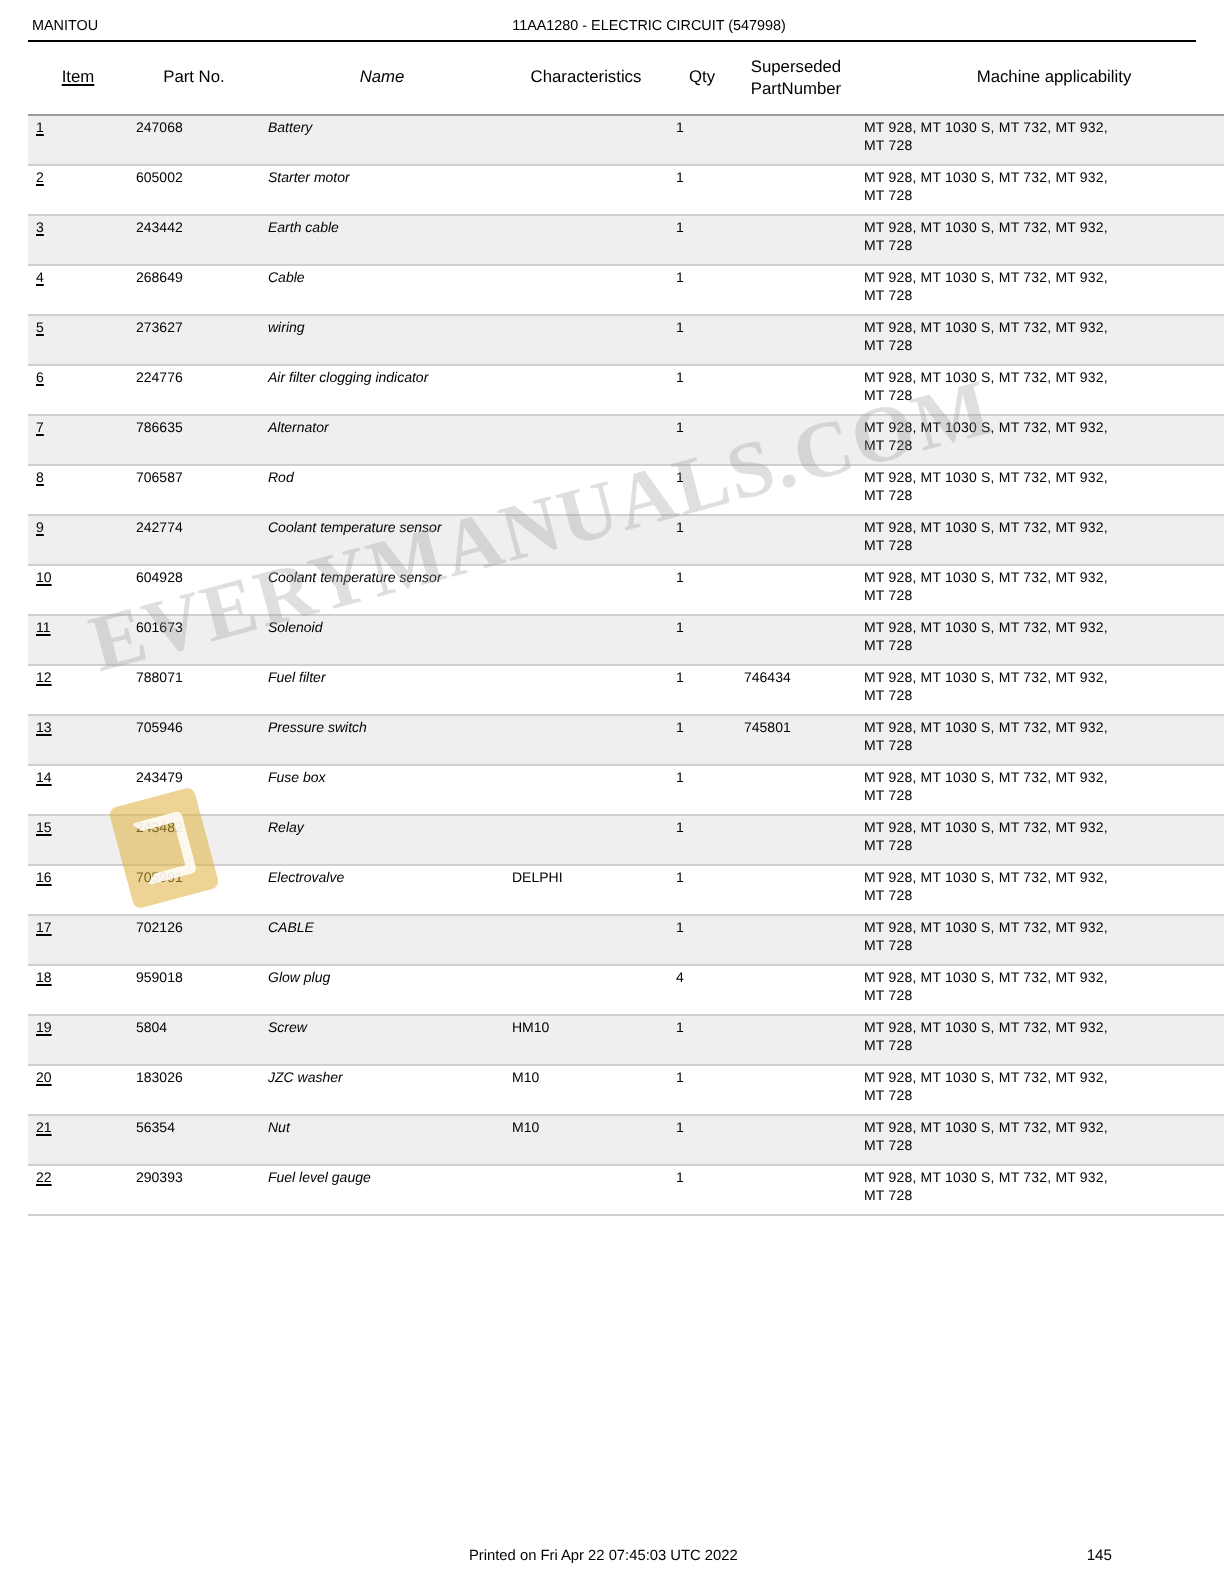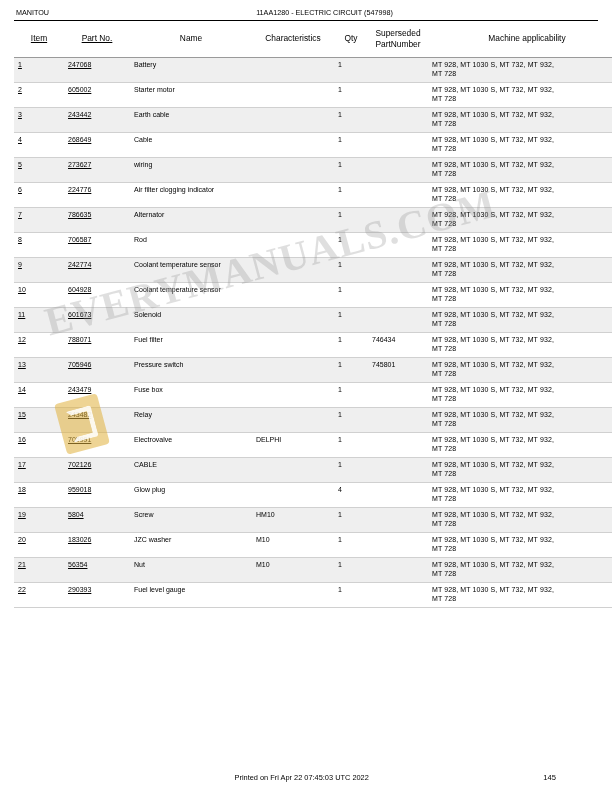--- a/index.html
+++ b/index.html
@@ -76,22 +76,22 @@
     height: 18px;
     border-left: none;
     border-right: none;
     border-top: none;
     border-bottom: 1px solid #d0d0d0;
   }
   table.parts tbody tr.alt td {
     background: #efefef;
   }
   .col-item { width: 46px; text-align: left; padding-left: 8px; text-decoration: underline; }
-  .col-part { width: 62px; text-align: left; padding-left: 6px; text-decoration: underline;}
-  .col-name { width: 118px; }
+  .col-part { width: 62px; text-align: left; padding-left: 6px;}
+  .col-name { width: 118px; font-style: italic; }
   .col-char { width: 78px; }
   .col-qty  { width: 30px; }
   .col-sup  { width: 56px; }
   .col-mach { width: 194px; font-size: 6.4px; }
 
   thead .col-item, thead .col-part, thead .col-name, thead .col-char,
   thead .col-qty, thead .col-sup, thead .col-mach {
     text-align: center;
   }
   .mach-text {

